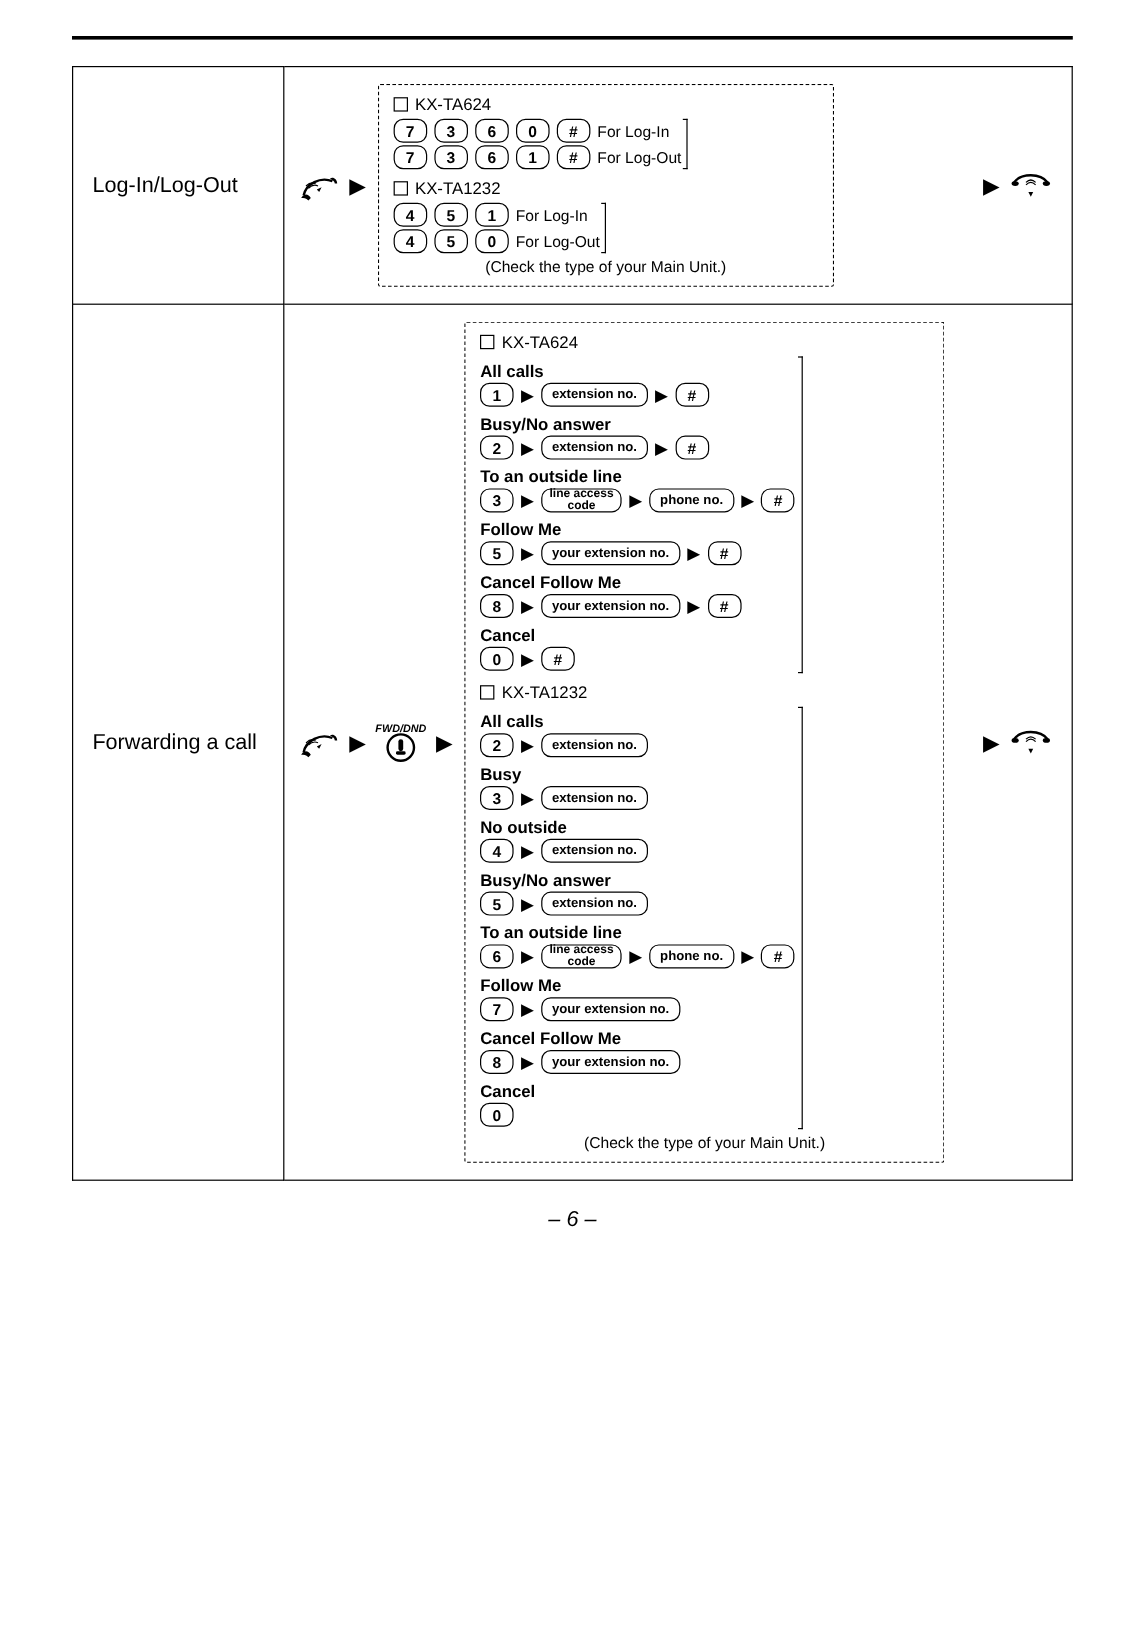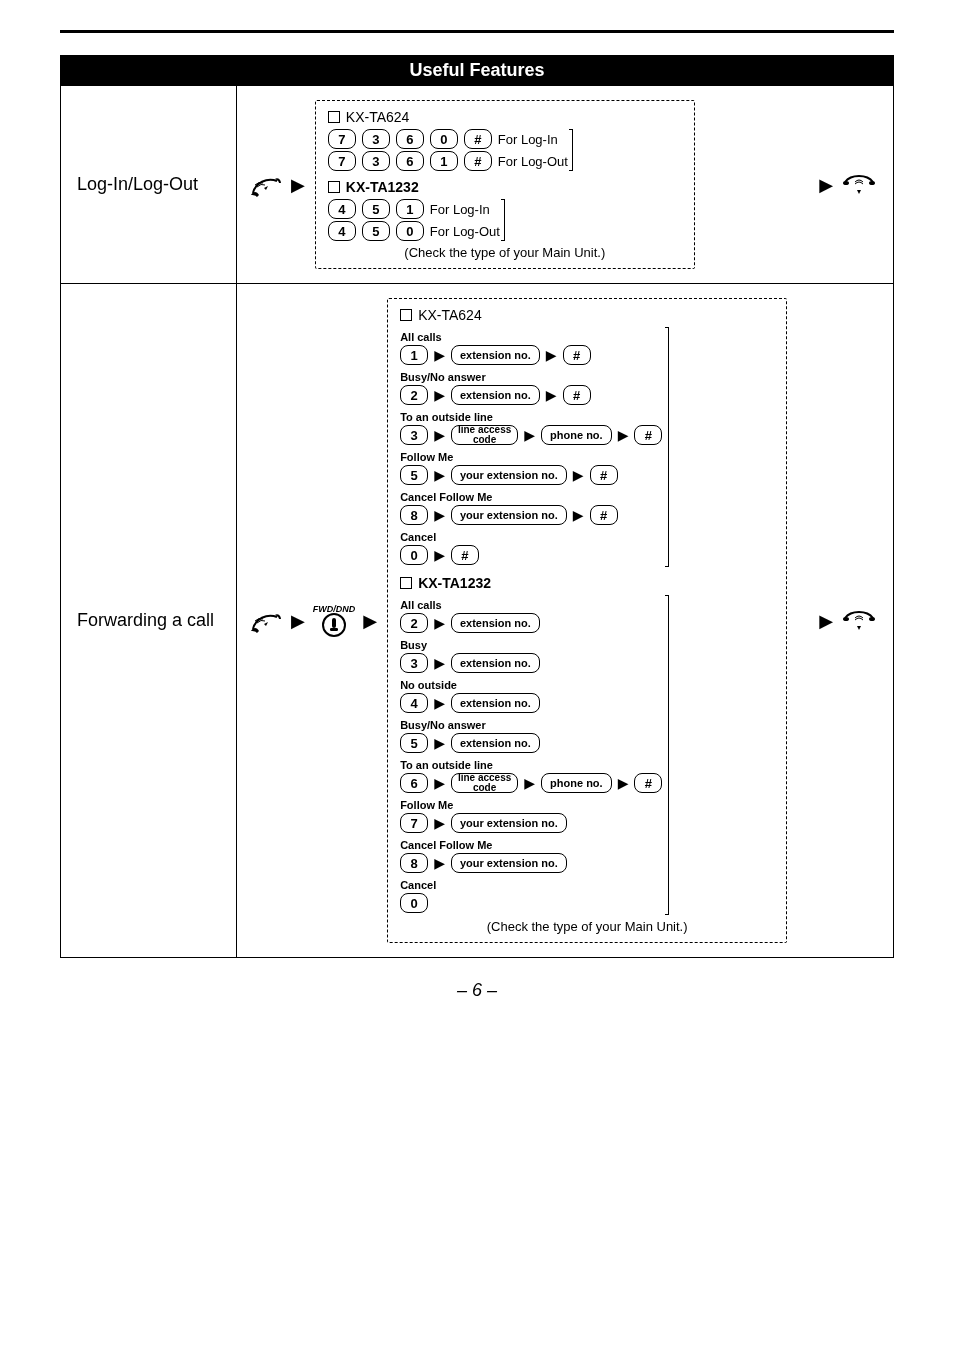--- a/index.html
+++ b/index.html
@@ -77,30 +77,30 @@
     font-size: 13px;
     display: inline-block;
   }
   .dashed .unit-hdr {
     display: flex;
     align-items: center;
     gap: 6px;
     margin-bottom: 4px;
     font-size: 14px;
   }
-  .dashed .unit-hdr:not(:first-child) { margin-top: 8px; font-weight: bold; }
+  .dashed .unit-hdr:not(:first-child) { margin-top: 8px; }
   .sq {
     width: 12px; height: 12px; border: 1.5px solid #000; display: inline-block;
   }
   .dashed .note {
     font-size: 13px;
     margin-top: 4px;
     text-align: center;
   }
-  .subhdr { font-weight: bold; font-size: 11px; margin-top: 4px; }
+  .subhdr { font-weight: bold; font-size: 14px; margin-top: 4px; }
   .optline {
     display: flex;
     align-items: center;
     gap: 6px;
     margin: 2px 0;
   }
 
   
   .bracket-group {
     display: flex;
@@ -172,23 +172,20 @@
   }
 </style>
 </head>
 <body>
 
 <div class="page">
   <hr class="title-rule">
 
   <table class="layout">
     <tbody>
-      <tr class="section">
-        <td colspan="2">Useful Features</td>
-      </tr>
 
       <tr>
         <td class="featname">Log-In/Log-Out</td>
         <td class="opcell">
           <div class="flowrow">
             <div class="seq">
               <span>
                 <svg class="icon" width="34" height="28" viewBox="0 0 34 28">
                   <path d="M4 22 C 6 12, 18 6, 28 10" stroke="#000" stroke-width="2" fill="none"></path>
                   <path d="M2 24 C 4 20, 8 20, 10 24 L8 26 C6 24,4 24,2 24 Z" fill="#000"></path>

